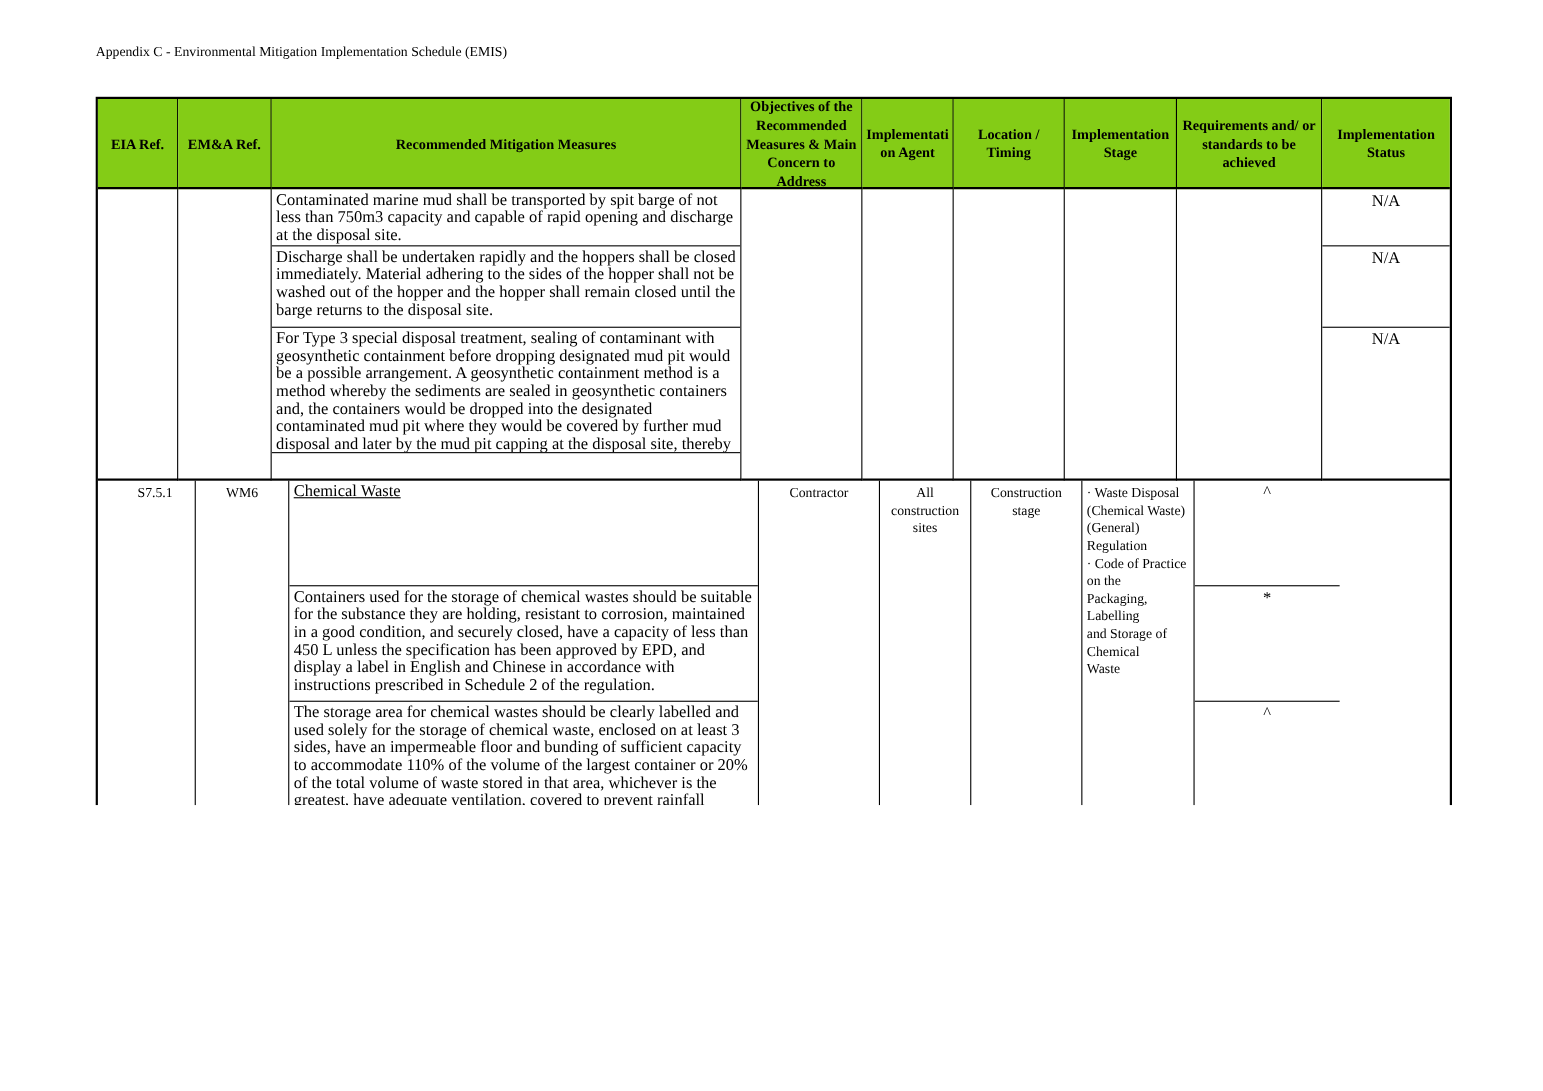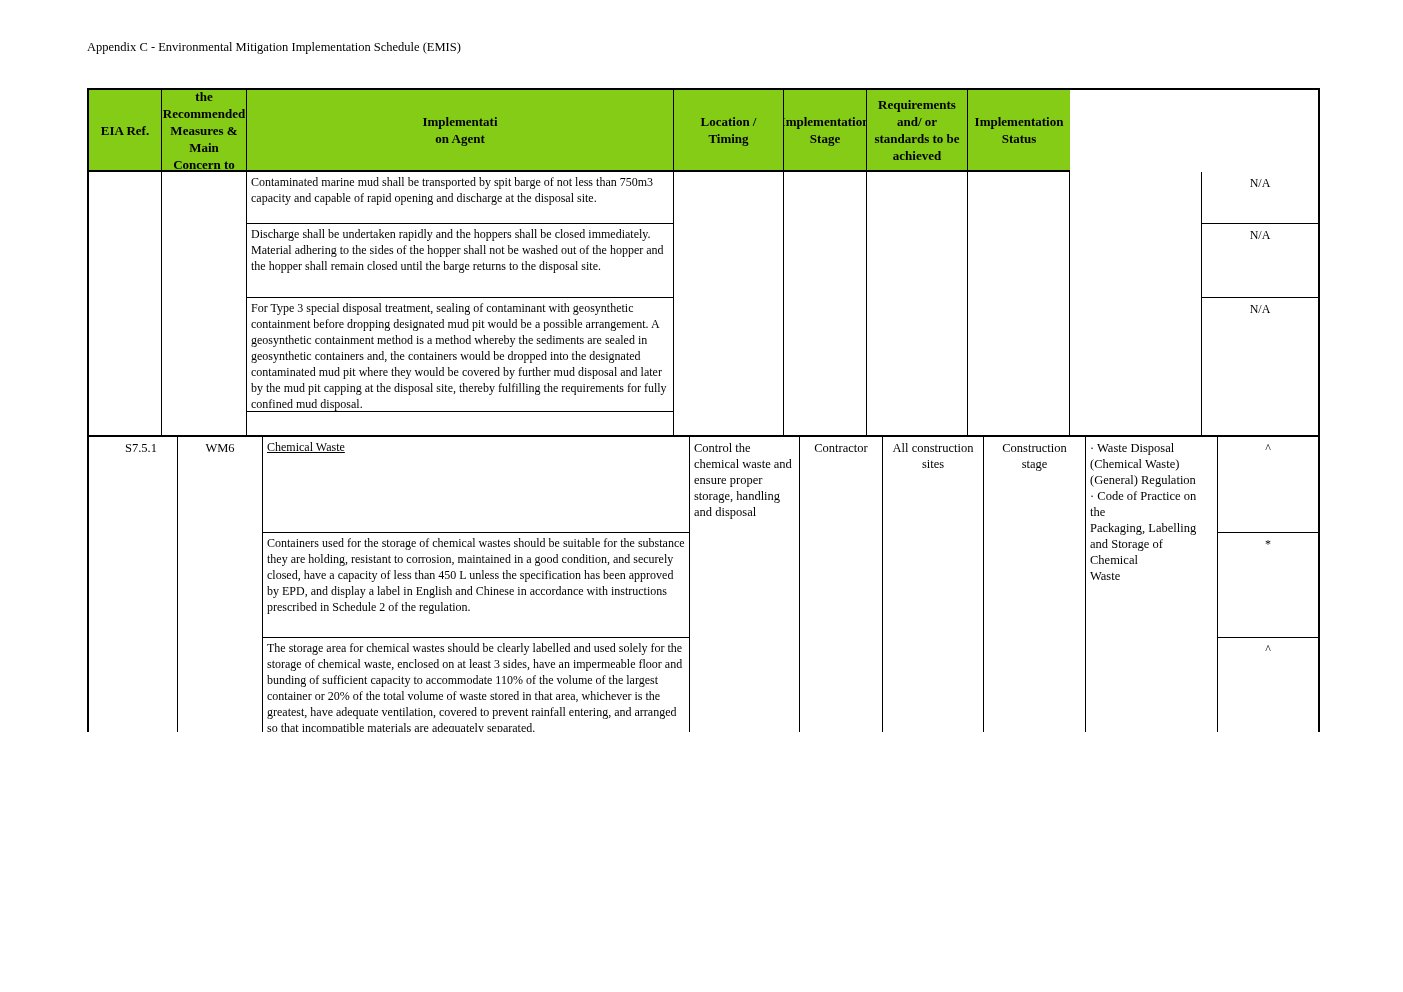--- a/index.html
+++ b/index.html
@@ -60,30 +60,30 @@
   .body-cell {
     font-size: 12.5px;
     line-height: 16px;
     padding: 3px 4px 2px 4px;
   }
   .center-cell { text-align: center; white-space: pre-line; }
   .stack-cell { padding: 0; display: flex; flex-direction: column; }
   .measure-box {
     box-sizing: border-box;
     border-bottom: 1px solid #000000;
-    font-size: 12px;
+    font-size: 15px;
     line-height: 16px;
     padding: 2px 4px 1px 4px;
     overflow: hidden;
   }
   .measure-box.last { border-bottom: none; flex: 1; }
   .status-box {
     box-sizing: border-box;
     border-bottom: 1px solid #000000;
-    font-size: 12px;
+    font-size: 15px;
     line-height: 16px;
     text-align: center;
     padding-top: 3px;
     overflow: hidden;
   }
   .status-box.last { border-bottom: none; flex: 1; }
   .h-a1 { height: 52px; }
   .h-a2 { height: 74px; }
   .h-a3m { height: 114px; }
   .h-b1 { height: 96px; }
@@ -112,20 +112,22 @@
 <body>
 
 <div class="page">
 
   <div class="doc-title">Appendix C - Environmental Mitigation Implementation Schedule (EMIS)</div>
 
   <div class="emis-table">
 
     <div class="trow thead">
       <div class="cell">EIA Ref.</div>
+      <div class="cell">EM&amp;A Ref.</div>
+      <div class="cell">Recommended Mitigation Measures</div>
       <div class="cell">Objectives of the
 Recommended
 Measures &amp; Main
 Concern to
 Address</div>
       <div class="cell">Implementati
 on Agent</div>
       <div class="cell">Location /
 Timing</div>
       <div class="cell">Implementation
@@ -160,25 +162,20 @@
     <div class="trow tgroup group-b">
       <div class="cell body-cell center-cell">S7.5.1</div>
       <div class="cell body-cell center-cell">WM6</div>
       <div class="cell stack-cell">
         <div class="measure-box h-b1">
           <span class="measure-heading">Chemical Waste</span>
         </div>
         <div class="measure-box h-b2">Containers used for the storage of chemical wastes should be suitable for the substance they are holding, resistant to corrosion, maintained in a good condition, and securely closed, have a capacity of less than 450 L unless the specification has been approved by EPD, and display a label in English and Chinese in accordance with instructions prescribed in Schedule 2 of the regulation.</div>
         <div class="measure-box last">The storage area for chemical wastes should be clearly labelled and used solely for the storage of chemical waste, enclosed on at least 3 sides, have an impermeable floor and bunding of sufficient capacity to accommodate 110% of the volume of the largest container or 20% of the total volume of waste stored in that area, whichever is the greatest, have adequate ventilation, covered to prevent rainfall entering, and arranged so that incompatible materials are adequately separated.</div>
       </div>
-      <div class="cell body-cell pre">Control the
-chemical waste and
-ensure proper
-storage, handling
-and disposal</div>
       <div class="cell body-cell center-cell">Contractor</div>
       <div class="cell body-cell center-cell">All construction
 sites</div>
       <div class="cell body-cell center-cell">Construction
 stage</div>
       <div class="cell body-cell pre">· Waste Disposal
 (Chemical Waste)
 (General) Regulation
 · Code of Practice on the
 Packaging, Labelling

